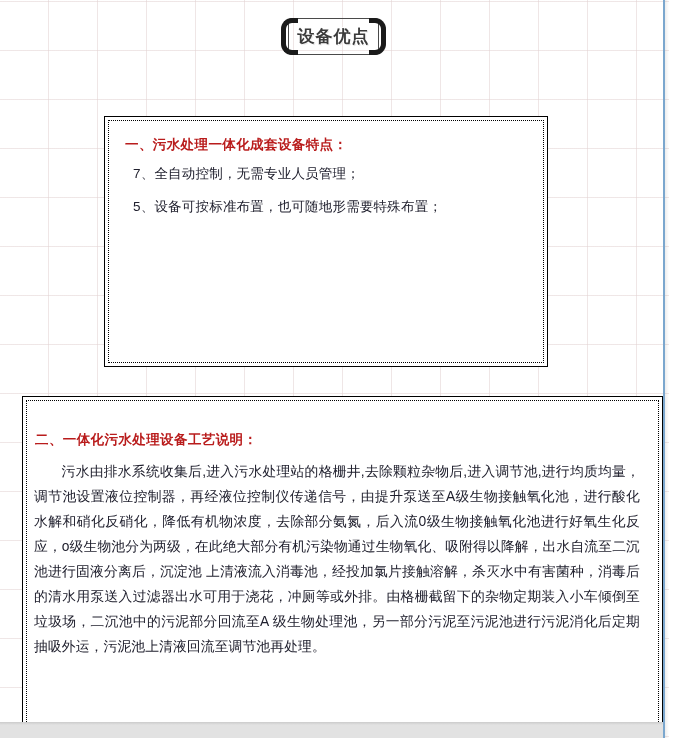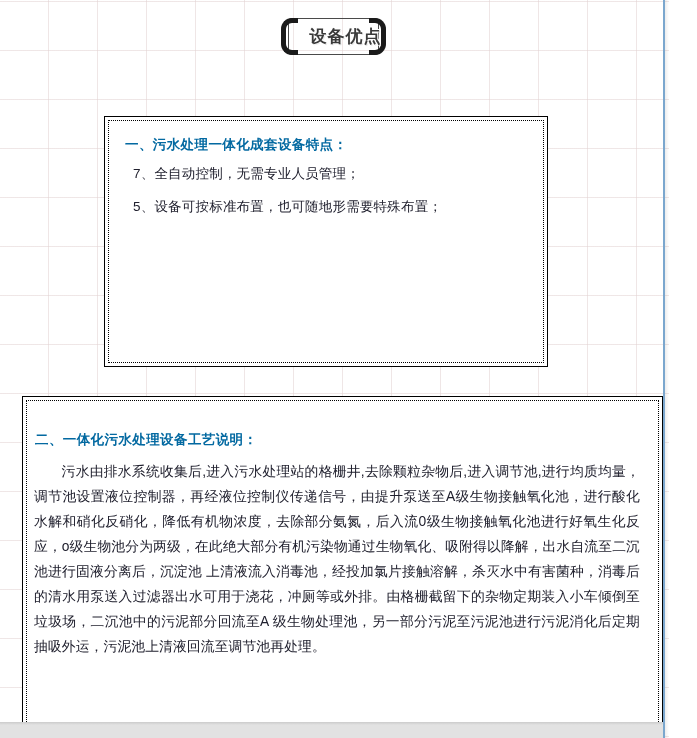--- a/index.html
+++ b/index.html
@@ -103,21 +103,21 @@
     border-radius: 11px 0 0 11px;
   }
   .brk.right {
     right: 0;
     top: 4px;
     border-width: 5px 5px 5px 0;
     border-radius: 0 11px 11px 0;
   }
   #title-text {
     position: absolute;
-    left: 12px;
+    left: 0;
     top: 0;
     width: 105px;
     height: 45px;
     line-height: 45px;
     text-align: center;
     font-size: 17px;
     font-weight: bold;
     color: #3b3b3b;
     letter-spacing: 1px;
     text-shadow:
@@ -160,21 +160,21 @@
   }
   #box2 {
     left: 22px;
     top: 396px;
     width: 641px;
     height: 356px;
   }
 
   
   .sec-heading {
-    color: #0369a1;
+    color: #b91c1c;
     font-size: 13.5px;
     font-weight: bold;
     letter-spacing: 0.4px;
     white-space: nowrap;
   }
   .list-item {
     color: #20202e;
     font-size: 13.5px;
     letter-spacing: 0.2px;
     white-space: nowrap;

